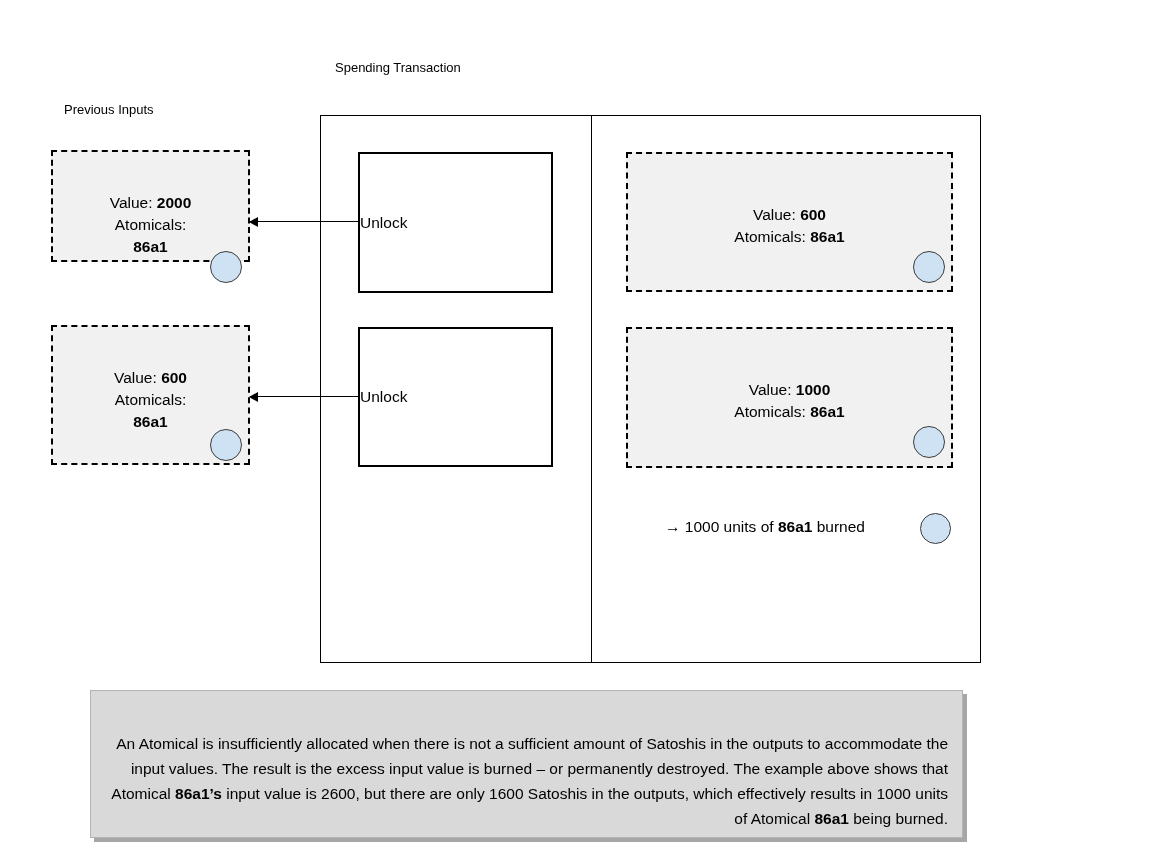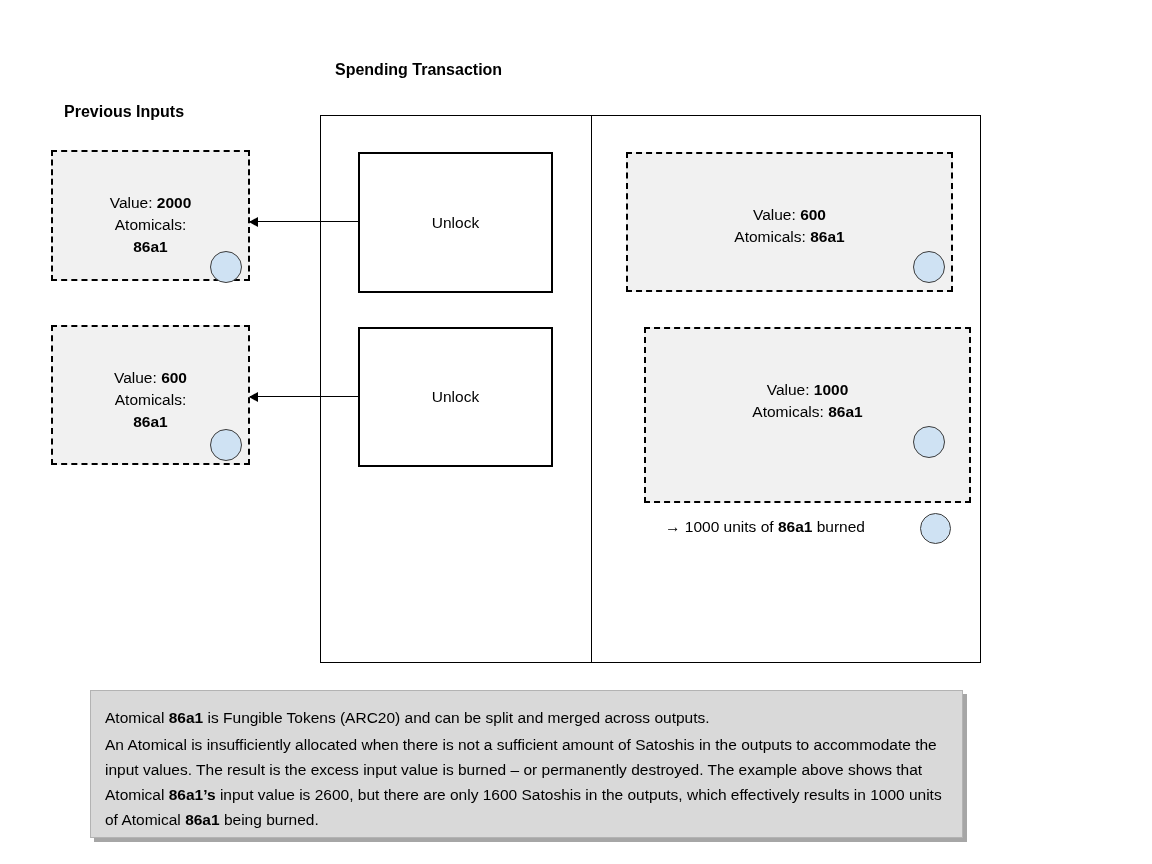--- a/index.html
+++ b/index.html
@@ -12,22 +12,22 @@
     height: 864px;
     position: relative;
     font-family: "Liberation Sans", sans-serif;
     color: #000000;
     overflow: hidden;
   }
   .abs { position: absolute; }
 
   
   .heading {
-    font-weight: bold;
-    font-size: 16px;
+    font-weight: normal;
+    font-size: 13px;
     line-height: 1.2;
     white-space: nowrap;
   }
   #spending-title { left: 335px; top: 60px; }
   #prev-inputs-title { left: 64px; top: 102px; text-align: center; }
 
   
   #tx-container {
     left: 320px;
     top: 115px;
@@ -64,45 +64,45 @@
 
   
   .token {
     border-radius: 50%;
     background: #cfe2f3;
     border: 1.3px solid #3c3c3c;
     box-sizing: border-box;
   }
 
   
-  #input-1 { left: 51px; top: 150px; width: 199px; height: 131px; }
+  #input-1 { left: 51px; top: 150px; width: 199px; height: 112px; }
   #input-1 .utxo-text { top: 40px; }
   #input-1-token { left: 210px; top: 251px; width: 32px; height: 32px; }
 
   #input-2 { left: 51px; top: 325px; width: 199px; height: 140px; }
   #input-2 .utxo-text { top: 40px; }
   #input-2-token { left: 210px; top: 429px; width: 32px; height: 32px; }
 
   
   #output-1 { left: 626px; top: 152px; width: 327px; height: 140px; }
   #output-1 .utxo-text { top: 50px; }
   #output-1-token { left: 913px; top: 251px; width: 32px; height: 32px; }
 
-  #output-2 { left: 644px; top: 327px; width: 327px; height: 176px; }
+  #output-2 { left: 626px; top: 327px; width: 327px; height: 141px; }
   #output-2 .utxo-text { top: 50px; }
   #output-2-token { left: 913px; top: 426px; width: 32px; height: 32px; }
 
   
   .unlock-box {
     border: 2.1px solid #000000;
     background: #ffffff;
     box-sizing: border-box;
     display: flex;
     align-items: center;
-    justify-content: center;
+    justify-content: flex-start;
     font-size: 15.5px;
   }
   #unlock-1 { left: 358px; top: 152px; width: 195px; height: 141px; }
   #unlock-2 { left: 358px; top: 327px; width: 195px; height: 140px; }
 
   
   .arrow-line {
     height: 0;
     border-top: 1.4px solid #000000;
   }
@@ -140,21 +140,21 @@
     box-sizing: border-box;
     box-shadow: 4px 4px 0 0 #a6a6a6;
     padding: 14px 14px 0 14px;
   }
   #footnote p {
     margin: 0;
     font-size: 15.5px;
     line-height: 1.62;
     color: #000000;
   }
-  #footnote p.gap { margin-top: 2px; }
+  #footnote p.gap { margin-top: 26px; text-align: right; }
   #footnote b { font-weight: bold; }
 </style>
 </head>
 <body>
 
 <div class="abs heading" id="spending-title">Spending Transaction</div>
 
 <div class="abs heading" id="prev-inputs-title">Previous Inputs</div>
 
 <div class="abs" id="tx-container"></div>
@@ -214,15 +214,14 @@
 
 <div class="abs" id="burned-note">
   <span>→</span>
   <span>1000 units of</span>
   <b>86a1</b>
   <span>burned</span>
 </div>
 <div class="abs token" id="burned-token"></div>
 
 <div class="abs" id="footnote">
-  <p><span>Atomical </span><b>86a1</b><span> is Fungible Tokens (ARC20) and can be split and merged across outputs.</span></p>
   <p class="gap"><span>An Atomical is insufficiently allocated when there is not a sufficient amount of Satoshis in the outputs to accommodate the input values. The result is the excess input value is burned – or permanently destroyed.  The example above shows that Atomical </span><b>86a1’s</b><span> input value is 2600, but there are only 1600 Satoshis in the outputs, which effectively results in 1000 units of Atomical </span><b>86a1</b><span> being burned.</span></p>
 </div>
 
 </body></html>

